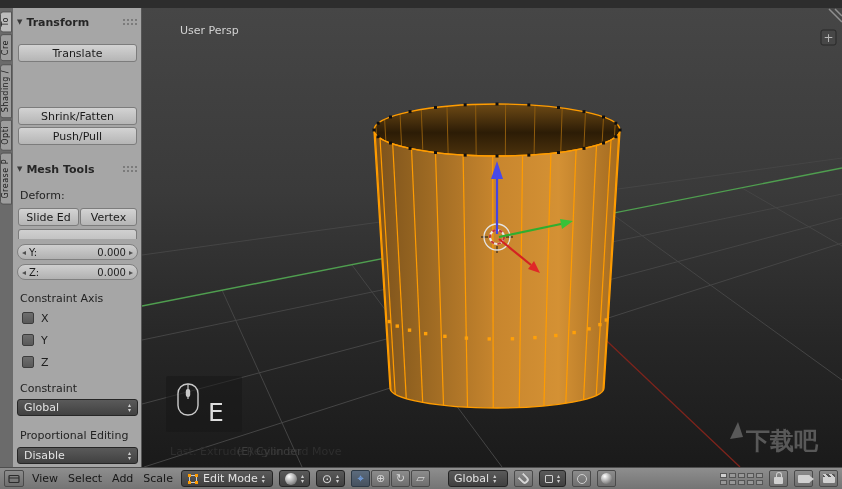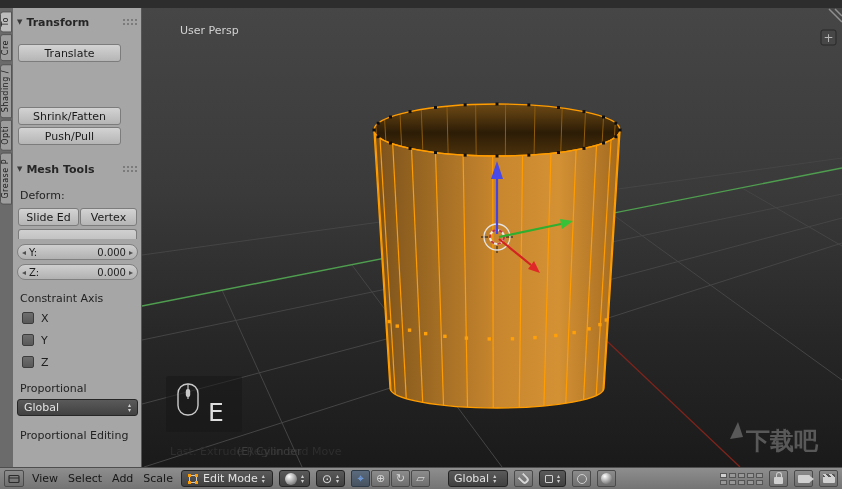--- a/index.html
+++ b/index.html
@@ -7,21 +7,21 @@
   .topstrip{position:absolute;top:0;left:0;width:842px;height:8px;background:#2d2d2d;}
   
   .tabcol{position:absolute;left:0;top:8px;width:13px;height:459px;background:#6b6b6b;display:flex;flex-direction:column;gap:2px;padding-top:3px;box-sizing:border-box;}
   .vtab{writing-mode:vertical-rl;transform:rotate(180deg);background:#9d9d9d;color:#1a1a1a;font-size:8px;padding:5px 0;width:12px;text-align:center;border-radius:0 3px 3px 0;border:1px solid #555;box-sizing:border-box;letter-spacing:.5px;cursor:default;}
   .vtab.active{background:#bcbcbc;}
   
   .shelf{position:absolute;left:13px;top:8px;width:129px;height:459px;background:#a6a6a6;border-right:1px solid #565656;box-sizing:border-box;overflow:hidden;font-size:11px;}
   .phead{position:absolute;left:4px;right:4px;height:14px;display:flex;align-items:center;gap:4px;font-weight:bold;color:#262626;}
   .phead .tri{font-size:7px;color:#3a3a3a;}
   .grip{margin-left:auto;width:15px;height:8px;background-image:radial-gradient(#767676 1px,transparent 1.4px);background-size:4px 4px;opacity:.9;}
-  .tsbtn{position:absolute;left:5px;width:103px;height:18px;background:linear-gradient(#d3d3d3,#b5b5b5);border:1px solid #7c7c7c;border-radius:3px;color:#1b1b1b;display:flex;align-items:center;justify-content:center;box-sizing:border-box;cursor:default;}
+  .tsbtn{position:absolute;left:5px;width:119px;height:18px;background:linear-gradient(#d3d3d3,#b5b5b5);border:1px solid #7c7c7c;border-radius:3px;color:#1b1b1b;display:flex;align-items:center;justify-content:center;box-sizing:border-box;cursor:default;}
   .tsbtn.half{width:61px;}
   .tsbtn.half2{left:67px;width:57px;}
   .clipped{position:absolute;left:5px;top:221px;width:119px;height:10px;background:linear-gradient(#d0d0d0,#c3c3c3);border:1px solid #7c7c7c;border-bottom:none;border-radius:3px 3px 0 0;box-sizing:border-box;}
   .tslabel{position:absolute;left:7px;color:#232323;}
   .numfield{position:absolute;left:4px;width:121px;height:16px;border-radius:8px;background:linear-gradient(#cfcfcf,#b1b1b1);border:1px solid #808080;display:flex;align-items:center;font-size:10px;color:#1d1d1d;padding:0 4px;box-sizing:border-box;}
   .fa{font-size:8px;color:#4e4e4e;}
   .flabel{margin-left:3px;margin-right:auto;}
   .fval{margin-right:3px;}
   .cbrow{position:absolute;left:9px;height:14px;display:flex;align-items:center;gap:7px;color:#202020;}
   .cbox{width:12px;height:12px;background:linear-gradient(#6e6e6e,#585858);border:1px solid #3c3c3c;border-radius:2px;box-sizing:border-box;}
@@ -114,30 +114,37 @@
     </div>
     <div class="cbrow" style="top:325px">
       <span class="cbox"></span>
       <span>Y</span>
     </div>
     <div class="cbrow" style="top:347px">
       <span class="cbox"></span>
       <span>Z</span>
     </div>
 
-    <div class="tslabel" style="top:374px">Proportional</div>
+    <div class="tslabel" style="top:374px">Constraint</div>
     <div class="tsdrop" style="top:391px">
       <span class="dlabel">Global</span>
       <span class="uds">
           <i>▴</i>
           <i>▾</i>
         </span>
     </div>
 
     <div class="tslabel" style="top:421px">Proportional Editing</div>
+    <div class="tsdrop" style="top:439px">
+      <span class="dlabel">Disable</span>
+      <span class="uds">
+          <i>▴</i>
+          <i>▾</i>
+        </span>
+    </div>
   </div>
 
   <div class="vp">
     <svg id="scene" width="700" height="459" viewBox="0 0 700 459">
       <defs>
         <linearGradient id="bodyGrad" x1="0" y1="0" x2="1" y2="0">
           <stop offset="0" stop-color="#7b511c"></stop>
           <stop offset="0.15" stop-color="#926220"></stop>
           <stop offset="0.5" stop-color="#c8862e"></stop>
           <stop offset="0.75" stop-color="#d49134"></stop>

